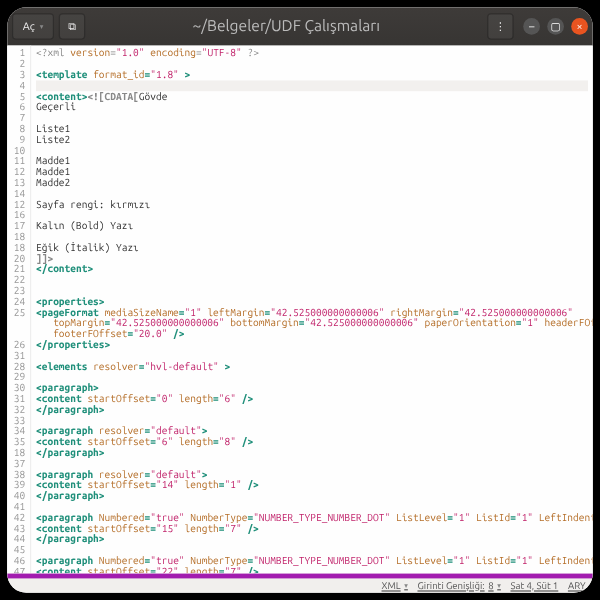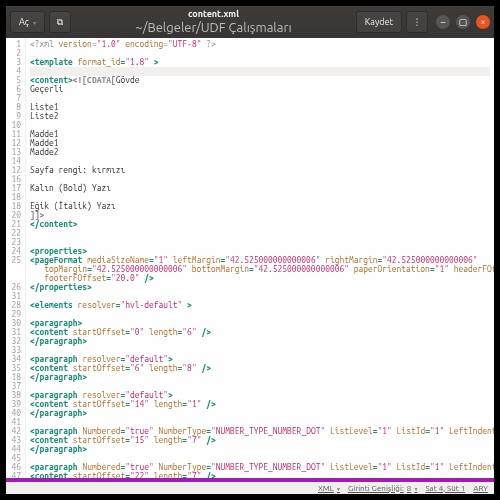--- a/index.html
+++ b/index.html
@@ -9,21 +9,21 @@
     width: 500px;
     height: 500px;
     overflow: hidden;
     font-size: 8px;
   }
   .window {
     position: absolute;
     left: 6px; top: 6px;
     width: 488px; height: 488px;
     background: #fff;
-    border-radius: 1px;
+    border-radius: 16px;
     overflow: hidden;
     display: flex;
     flex-direction: column;
     box-shadow: 0 0 0 1px rgba(0,0,0,0.4);
   }
   .titlebar {
     height: 32px;
     background: linear-gradient(to bottom, #3e3b39, #373533);
     display: flex;
     align-items: center;
@@ -130,25 +130,21 @@
 
   <div class="titlebar">
     <div class="tb-btn">
       <span>Aç</span>
       <span class="caret-down">▾</span>
     </div>
     <div class="tb-btn tb-icon-btn">
       <span>⧉</span>
     </div>
     <div class="tb-title-wrap">
-      <div class="tb-title">content.xml</div>
       <div class="tb-subtitle">~/Belgeler/UDF Çalışmaları</div>
-    </div>
-    <div class="tb-btn">
-      <span>Kaydet</span>
     </div>
     <div class="tb-btn tb-icon-btn">
       <span>⋮</span>
     </div>
     <div class="win-controls">
       <div class="wc wc-min">–</div>
       <div class="wc wc-max">▢</div>
       <div class="wc wc-close">×</div>
     </div>
   </div>

